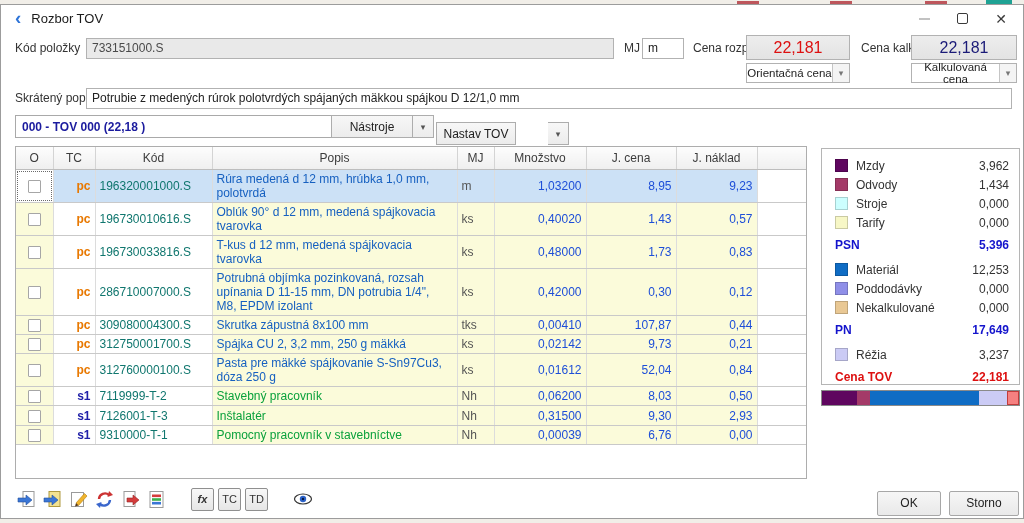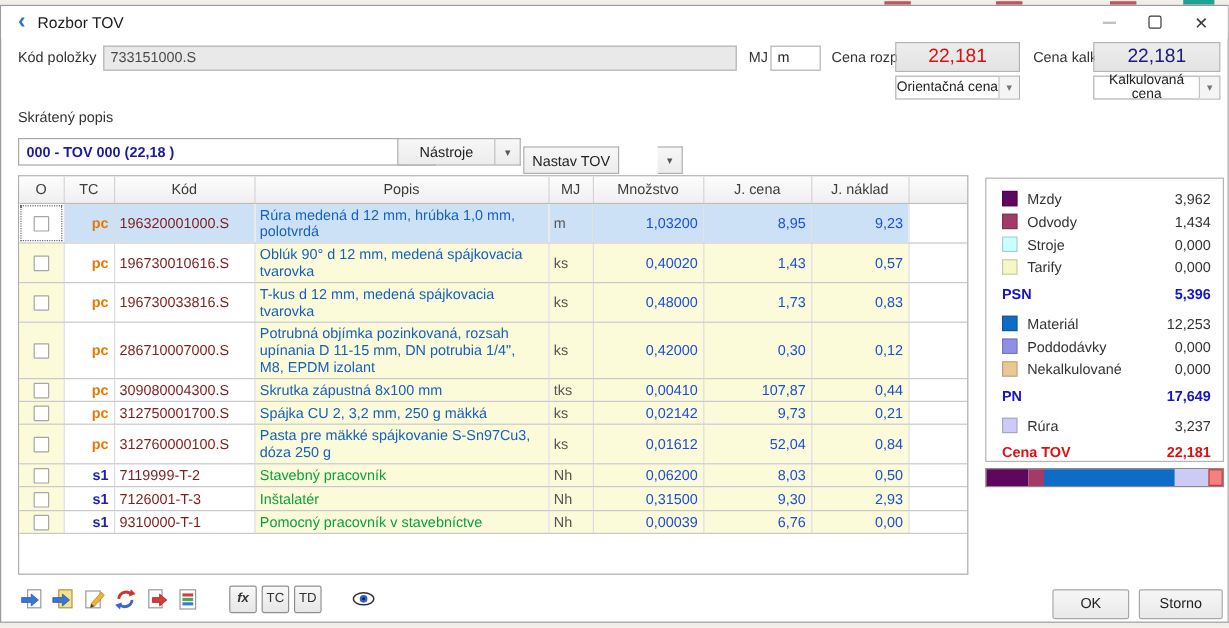--- a/index.html
+++ b/index.html
@@ -63,21 +63,21 @@
   tr td.c-tc, tr td.c-code, tr td.c-fill { background:#fff; }
   tr.selected td { background:#cce1f6 !important; }
   tr.selected td.c-fill { background:#fff !important; }
   tr.selected td.c-o { background:#fff !important; position:relative; }
   .focus-frame { position:absolute; inset:1px; border:1px dotted #6a6a6a; }
   td.c-o { text-align:center; }
   .cbx { display:inline-block; width:13px; height:13px; border:1px solid #a6a6a6; background:#fff; border-radius:1px; vertical-align:middle; }
   td.c-tc { text-align:right; font-weight:bold; }
   tr.mat td.c-tc { color:#e87800; }
   tr.lab td.c-tc { color:#2020a8; }
-  td.c-code { color:#7f1d1d; padding-left:7px; }
+  td.c-code { color:#0f766e; padding-left:7px; }
   td.c-desc { line-height:14px; }
   tr.mat td.c-desc { color:#1660c0; }
   tr.lab td.c-desc { color:#0aa13c; }
   td.c-mj { color:#555; }
   td.c-num { text-align:right; padding-right:6px; color:#1d4ed8; }
 
   
   .panel { position:absolute; left:820px; top:143px; width:199px; height:237px; border:1px solid #b5b5b5; background:#fff; padding:10px 0 0 0; }
   .leg-row { display:flex; align-items:flex-start; height:19px; padding:0 10px 0 13px; }
   .leg-swatch { width:13px; height:13px; border:1px solid rgba(0,0,0,0.18); margin-right:8px; flex:none; }
@@ -141,20 +141,21 @@
     </div>
 
     <span class="lbl" style="left:860px;top:36px;">Cena kalk.</span>
     <div class="price-box price-navy" style="left:910px;top:30px;width:106px;">22,181</div>
     <div class="dd" style="left:910px;top:58px;width:106px;">
       <span class="dd-text">Kalkulovaná cena</span>
       <span class="dd-arrow">▾</span>
     </div>
 
     <span class="lbl" style="left:14px;top:86px;">Skrátený popis</span>
+    <div class="inp" style="left:85px;top:83px;width:926px;height:21px;">Potrubie z medených rúrok polotvrdých spájaných mäkkou spájkou D 12/1,0 mm</div>
 
     <div class="combo" style="left:14px;top:110px;width:348px;">
       <span class="c-text">000 - TOV 000 (22,18 )</span>
       <span class="c-arrow">▾</span>
     </div>
     <div class="split-btn" style="left:330px;top:110px;">
       <span class="split-main" style="width:82px;">Nástroje</span>
       <span class="split-arrow">▾</span>
     </div>
     <div class="split-btn" style="left:435px;top:117px;gap:32px;">
@@ -344,21 +345,21 @@
           <span class="leg-label">Nekalkulované</span>
           <span class="leg-value">0,000</span>
         </div>
         <div class="leg-total">
           <span class="leg-label">PN</span>
           <span class="leg-value">17,649</span>
         </div>
         <div class="leg-gap"></div>
         <div class="leg-row">
           <span class="leg-swatch" style="background: rgb(203, 203, 245);"></span>
-          <span class="leg-label">Rúra</span>
+          <span class="leg-label">Réžia</span>
           <span class="leg-value">3,237</span>
         </div>
         <div class="leg-total red">
           <span class="leg-label">Cena TOV</span>
           <span class="leg-value">22,181</span>
         </div>
       </div>
 
     <div class="stackbar">
         <div class="seg" style="width: 17.86%; background: rgb(95, 6, 95);"></div>

